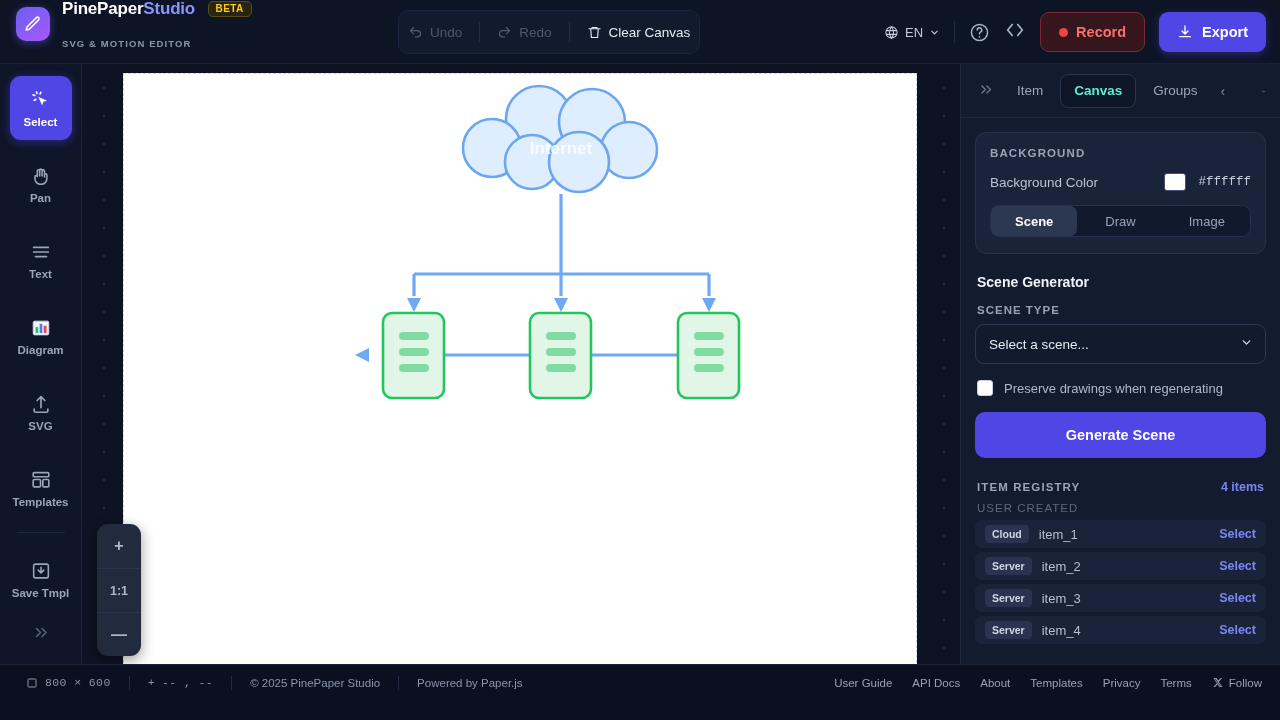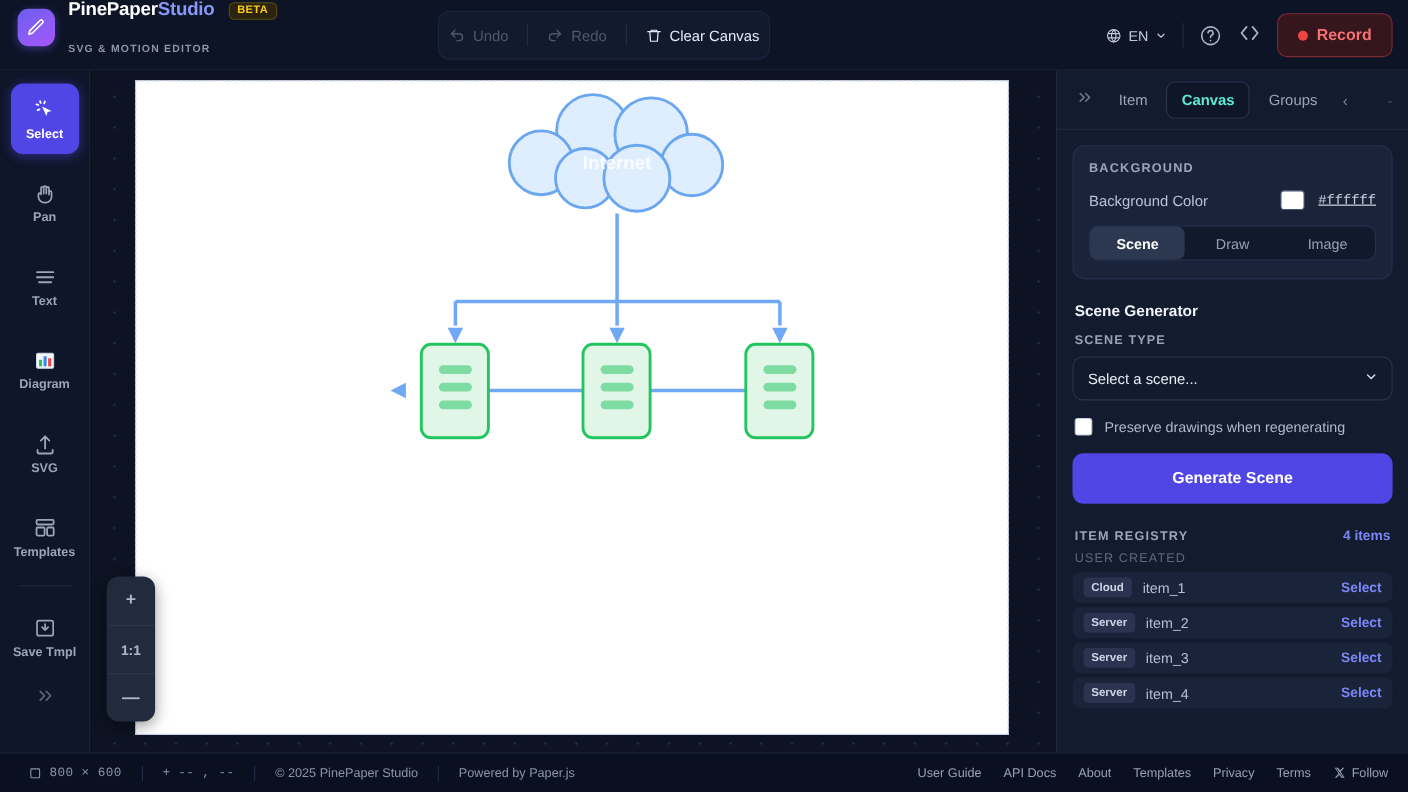--- a/index.html
+++ b/index.html
@@ -139,21 +139,21 @@
   .card {
     background: #19233a; border: 1px solid #263152; border-radius: 11px;
     padding: 14px 14px 16px 14px;
   }
   .sec-title {
     font-size: 11.5px; font-weight: bold; letter-spacing: 1.1px; color: #9aa5ba;
     margin-bottom: 14px;
   }
   .row { display: flex; align-items: center; justify-content: space-between; }
   .row-label { font-size: 13.5px; color: #b9c2d4; }
-  .swatch-group { display: flex; align-items: center; gap: 12px; text-decoration: underline; }
+  .swatch-group { display: flex; align-items: center; gap: 12px; }
   .swatch { width: 22px; height: 18px; background: #fff; border: 1px solid #45507a; border-radius: 3px; }
   .hexval { font-family: "Liberation Mono", monospace; font-size: 12.5px; color: #c7cfdf; }
 
   .seg {
     margin-top: 14px; display: flex; background: #111a2c;
     border: 1px solid #27314f; border-radius: 9px; padding: 0;
   }
   .seg-item {
     flex: 1; height: 30px; display: flex; align-items: center; justify-content: center;
     font-size: 13px; color: #98a2b7; border-radius: 7px;
@@ -189,21 +189,21 @@
   }
   .badge {
     font-size: 10.5px; font-weight: bold; color: #cdd5e6;
     background: #2a3450; border-radius: 4px; padding: 3px 7px;
   }
   .reg-name { font-size: 13px; color: #b6bfd1; flex: 1; }
   .reg-select { font-size: 12.5px; color: #7b86f5; font-weight: bold; }
 
   
   .footer {
-    position: absolute; left: 0; top: 684px; width: 1280px; height: 36px;
+    position: absolute; left: 0; top: 664px; width: 1280px; height: 36px;
     background: #0b1020; border-top: 1px solid #1b2338;
     display: flex; align-items: center; font-size: 11.5px; color: #8b95aa;
   }
   .f-left { display: flex; align-items: center; padding-left: 26px; gap: 0; }
   .f-item { display: flex; align-items: center; gap: 7px; }
   .f-mono { font-family: "Liberation Mono", monospace; letter-spacing: .4px; }
   .f-sep { width: 1px; height: 14px; background: #222c47; margin: 0 18px; }
   .f-right { margin-left: auto; display: flex; align-items: center; gap: 20px; padding-right: 18px; }
   .f-link { color: #97a1b5; }
   .f-follow { display: flex; align-items: center; gap: 6px; color: #97a1b5; }
@@ -275,20 +275,26 @@
         </svg>
       </div>
       <div class="code-btn">
         <svg width="22" height="22" viewBox="0 0 24 24" fill="none" stroke="currentColor" stroke-width="1.8" stroke-linecap="round" stroke-linejoin="round">
           <path d="m9 6-5 6 5 6M15 6l5 6-5 6"></path>
         </svg>
       </div>
       <div class="btn-record">
         <span class="rec-dot"></span>
         <span>Record</span>
+      </div>
+      <div class="btn-export">
+        <svg width="16" height="16" viewBox="0 0 24 24" fill="none" stroke="currentColor" stroke-width="2" stroke-linecap="round" stroke-linejoin="round">
+          <path d="M12 3v12m0 0 4.5-4.5M12 15l-4.5-4.5M4 19h16"></path>
+        </svg>
+        <span>Export</span>
       </div>
     </div>
   </div>
 
   <div class="rail">
     <div class="tool active">
       <svg width="22" height="22" viewBox="0 0 24 24" fill="none" stroke="currentColor" stroke-width="1.8" stroke-linecap="round" stroke-linejoin="round">
         <path d="M9 8.5l9.5 4.4-4 1.1-1.2 4z" fill="currentColor" stroke="none"></path>
         <path d="M7 3.2 7.6 5M3.4 6.4 5.2 7M4.6 12.2 6.4 11.4M11.8 3.6 11 5.4"></path>
       </svg>

